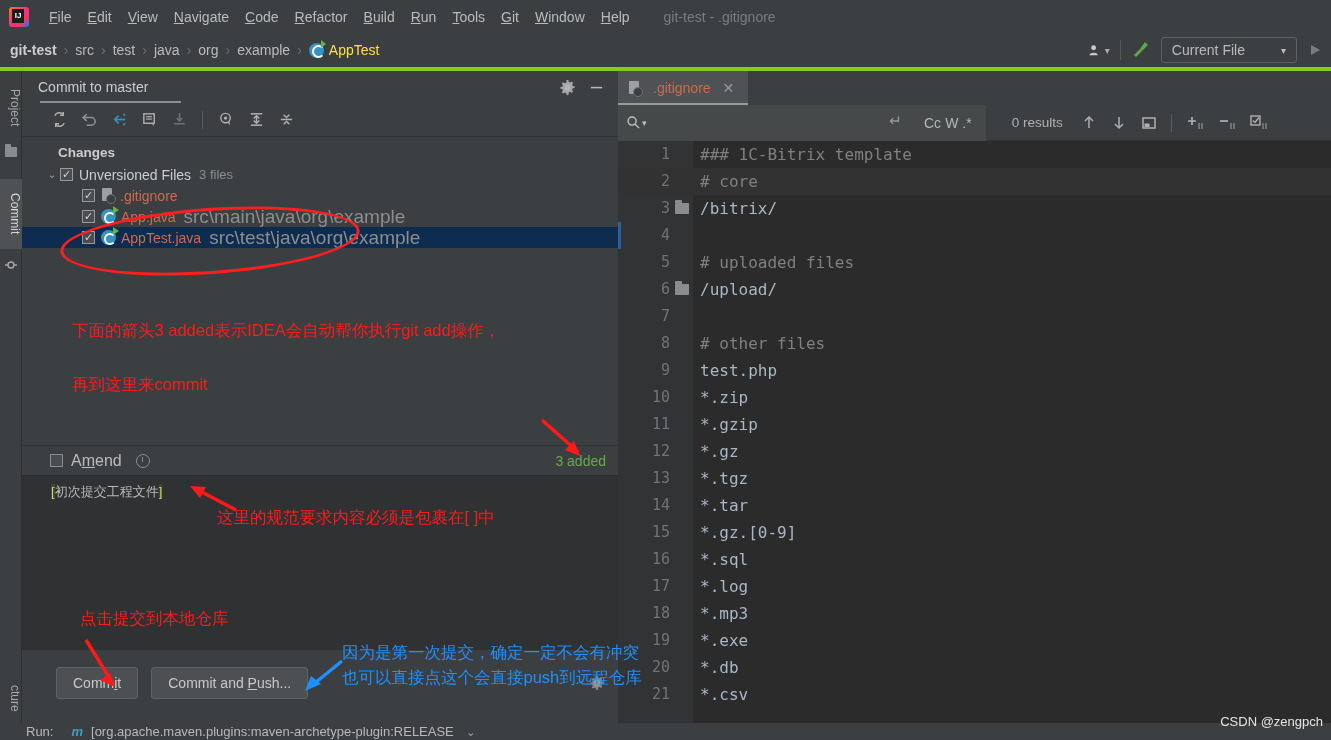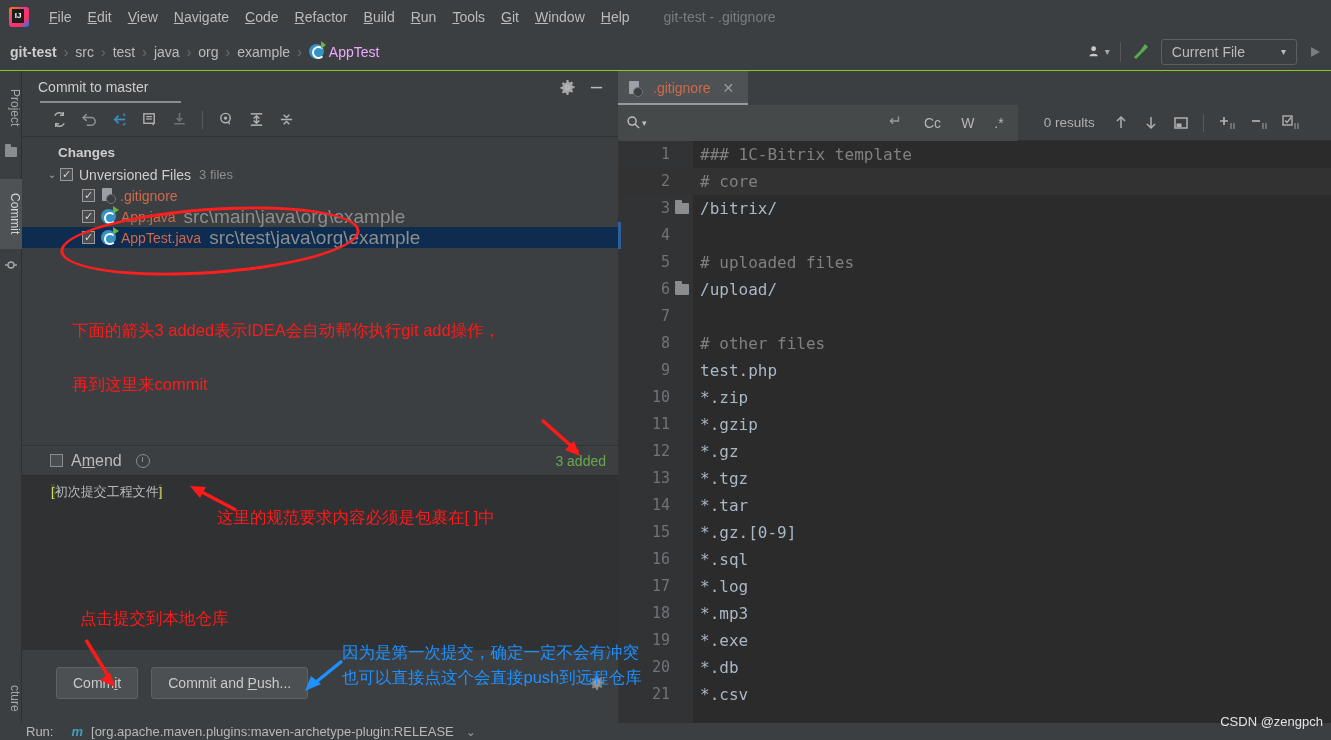--- a/index.html
+++ b/index.html
@@ -32,26 +32,26 @@
   }
   .menu-item .mn { text-decoration: underline; }
   .win-title {
     color: #7a7d7f; font-size: 14px; margin-left: 26px; white-space: nowrap;
   }
 
   
   .navbar {
     position: absolute; left: 0; top: 33px; width: 1331px; height: 38px;
     background: #3c3f41; display: flex; align-items: center;
-    border-bottom: 1px solid #84cc16;
+    border-bottom: 4px solid #84cc16;
   }
   .crumbs { display: flex; align-items: center; margin-left: 10px; }
   .crumb { color: #bbbbbb; font-size: 14px; white-space: nowrap; }
   .crumb.bold { font-weight: bold; color: #cdcdcd; }
-  .crumb.file { color: #f0abfc; }
+  .crumb.file { color: #fde047; }
   .crumb-sep { color: #6d6f70; font-size: 14px; margin: 0 7px; }
   .crumb-ic {
     display:inline-block; width:15px; height:15px; border-radius:50%;
     background:#3592c4; position:relative; margin-right:5px; vertical-align:-3px;
   }
   .crumb-ic::before{
     content:""; position:absolute; left:3px; top:2px; width:9px;height:9px;
     border:2px solid #fff; border-radius:50%; border-right-color:transparent;
   }
   .crumb-ic::after{
@@ -198,21 +198,21 @@
 
   .find-row {
     height:36px; background:#3c3f41; display:flex; align-items:center;
     border-bottom:1px solid #2e3133;
   }
   .find-field {
     flex:1; display:flex; align-items:center; height:36px; background:#45494a; padding:0 8px;
     max-width:292px;
   }
   .find-input { flex:1; color:#bbb; font-size:14px; }
-  .find-opts { display:flex; align-items:center; gap:20px; padding:0 14px; height:36px; background:#45494a;}
+  .find-opts { display:flex; align-items:center; gap:4px; padding:0 14px; height:36px; background:#45494a;}
   .fopt { color:#b6b6b6; font-size:14px; }
   .results { color:#b0b0b0; font-size:13.5px; margin-left:26px; }
   .find-right { display:flex; align-items:center; gap:14px; margin-left:18px; }
 
   .code-area { position:relative; height:582px; background:#2b2b2b; overflow:hidden; }
   .gutter {
     position:absolute; left:0; top:0; width:75px; height:100%; background:#313335;
   }
   .code-line { height:27px; position:relative; }
   .code-line.cur { background:#323232; }

